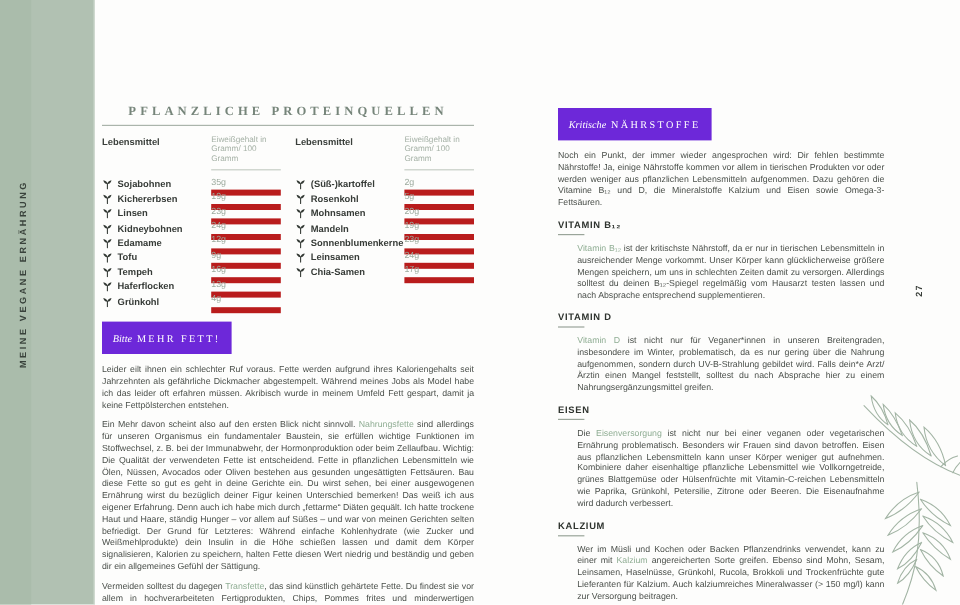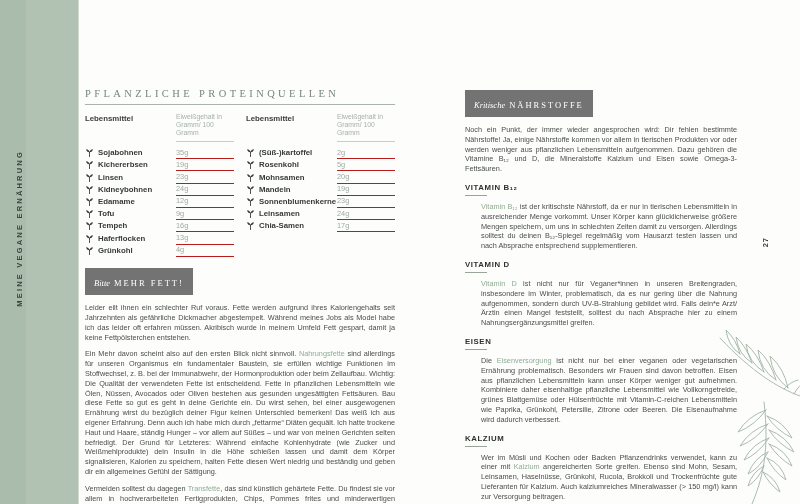--- a/index.html
+++ b/index.html
@@ -13,35 +13,35 @@
   .sidebar-strip{position:absolute;left:0;top:0;width:26px;height:100%;background:#aabcab;}
   .sidebar-label{
     position:absolute;left:15px;top:150px;
     writing-mode:vertical-rl;transform:rotate(180deg);
     font-size:7.5px;font-weight:bold;letter-spacing:2.2px;color:#39423b;white-space:nowrap;
   }
   
   .left-page{position:absolute;left:85px;top:88px;width:310px;}
   .right-page{position:absolute;left:465px;top:88px;width:272px;}
   .section-title{
-    font-family:"Liberation Serif",serif;font-weight:400;
-    font-size:10.5px;letter-spacing:3.4px;color:#76857a;margin:0 0 5px 0;white-space:nowrap;
+    font-family:"Liberation Serif",serif;font-weight:700;
+    font-size:10.5px;letter-spacing:3.4px;color:#76857a;margin:0 0 5px 0;white-space:nowrap;text-align:center;
   }
   .title-rule{border-bottom:1px solid #aab4ab;margin-bottom:8px;}
   
   .protein-table{display:grid;grid-template-columns:1fr 1fr;column-gap:12px;}
   .t-head{display:grid;grid-template-columns:1fr 58px;margin-bottom:5px;align-items:start;gap:12px;}
   .t-head-food{font-size:7.8px;font-weight:bold;color:#3a3f3b;padding-top:1px;}
   .t-head-protein{font-size:6.8px;line-height:8.2px;color:#a5b1a6;border-bottom:1px solid #c6cec5;padding:0 10px 3px 0;}
   .t-row{display:grid;grid-template-columns:13px 1fr 58px;align-items:center;height:12.2px;}
   .sprout{width:9px;height:9px;display:block;}
   .t-name{font-size:7.8px;font-weight:bold;color:#363b37;white-space:nowrap;}
-  .t-val{font-size:7.4px;color:#9dab9e;border-bottom:1px solid #b91c1c;height:100%;display:flex;align-items:center;}
-  
-  .headline-box{display:inline-block;background:#737373;color:#ffffff;padding:4px 9px 5px 9px;margin:10px 0 8px 0;}
+  .t-val{font-size:7.4px;color:#9dab9e;border-bottom:5px solid #b91c1c;height:100%;display:flex;align-items:center;}
+  
+  .headline-box{display:inline-block;background:#6d28d9;color:#ffffff;padding:4px 9px 5px 9px;margin:10px 0 8px 0;}
   .left-page .headline-box{margin-top:12px;text-align:right;}
   .right-page .headline-box{margin-top:2px;}
   .hl-prefix{font-family:"Liberation Serif",serif;font-style:italic;font-size:8.5px;margin-right:4px;}
   .hl-main{font-family:"Liberation Serif",serif;font-size:8.5px;letter-spacing:2px;}
   
   .body-text{font-size:7.3px;line-height:9.8px;color:#4a4f4a;text-align:justify;margin:0 0 7px 0;}
   .accent{color:#8fad93;}
   
   .sub-heading{font-size:7.8px;font-weight:bold;letter-spacing:0.6px;color:#2e332e;margin:9px 0 0 0;}
   .sub-rule{width:22px;border-bottom:1px solid #9aa59a;margin:3px 0 6px 0;}

